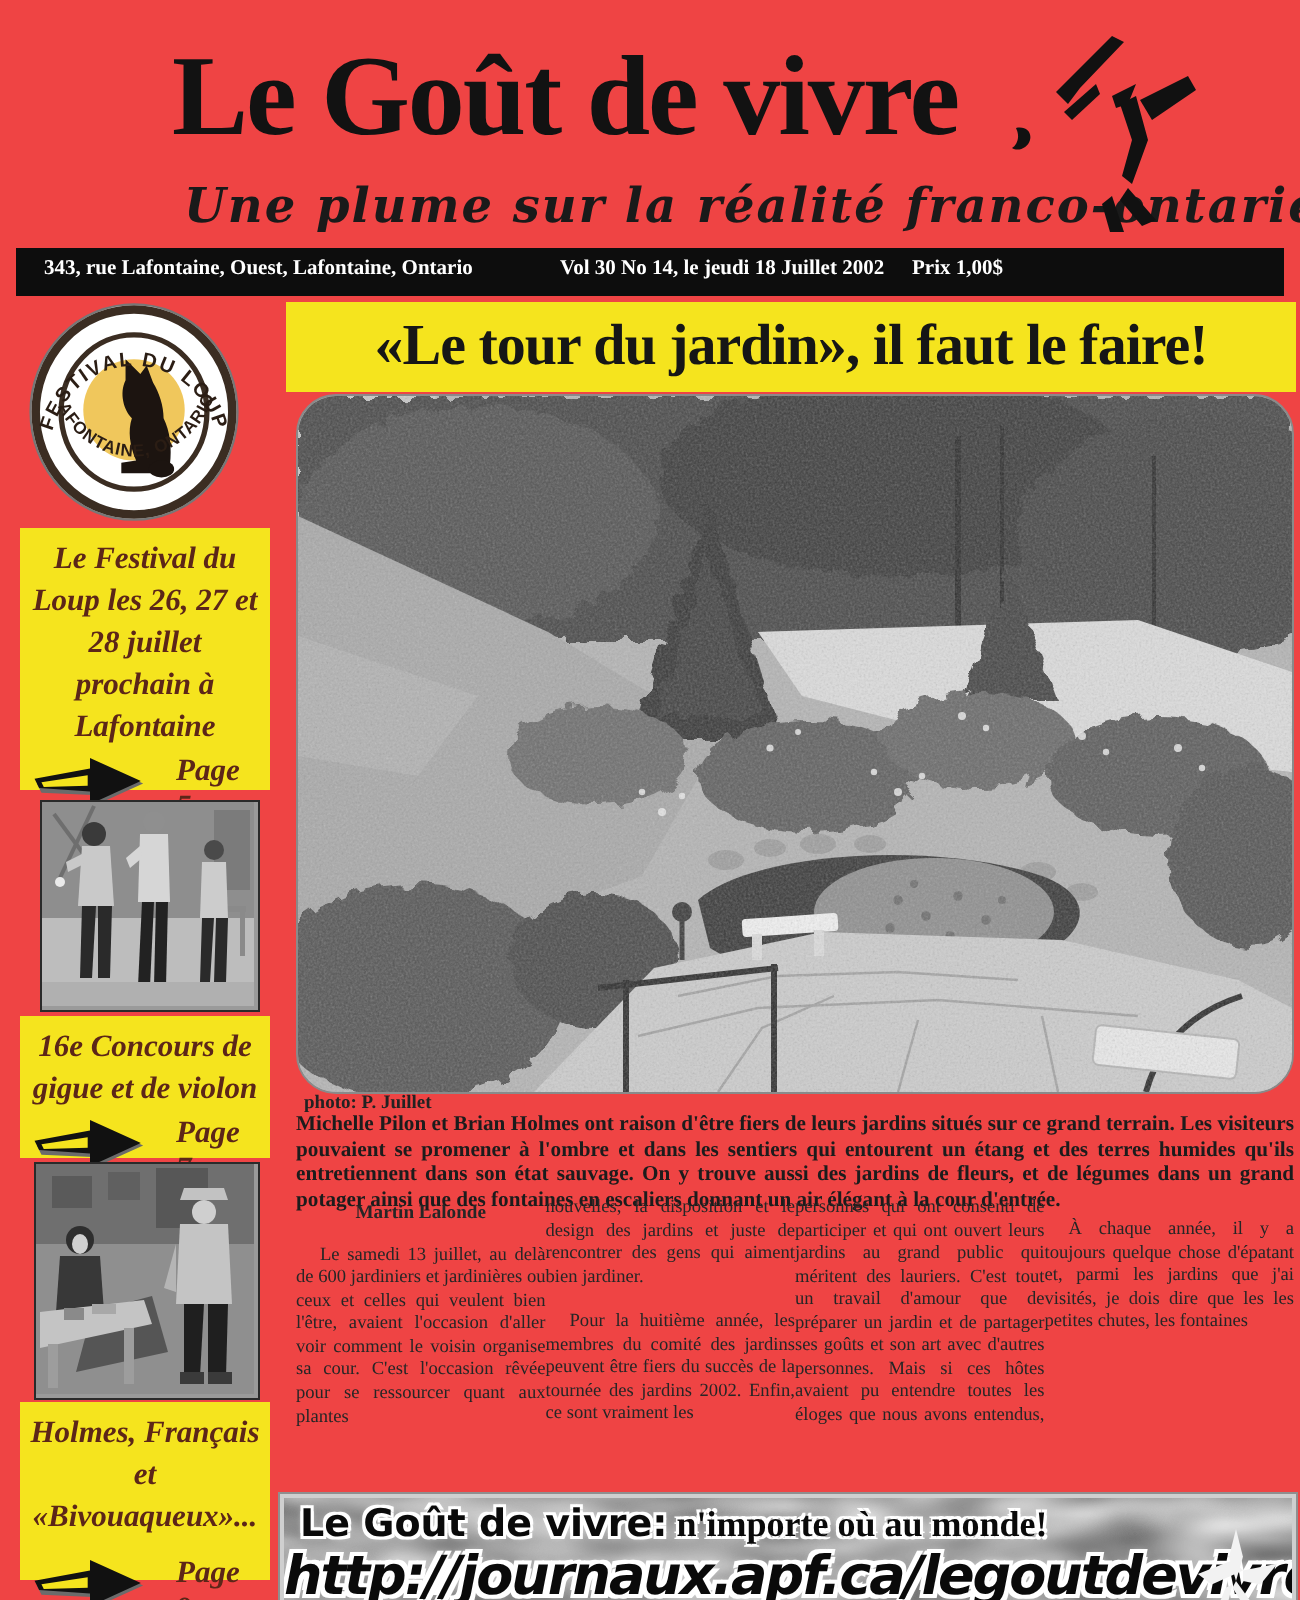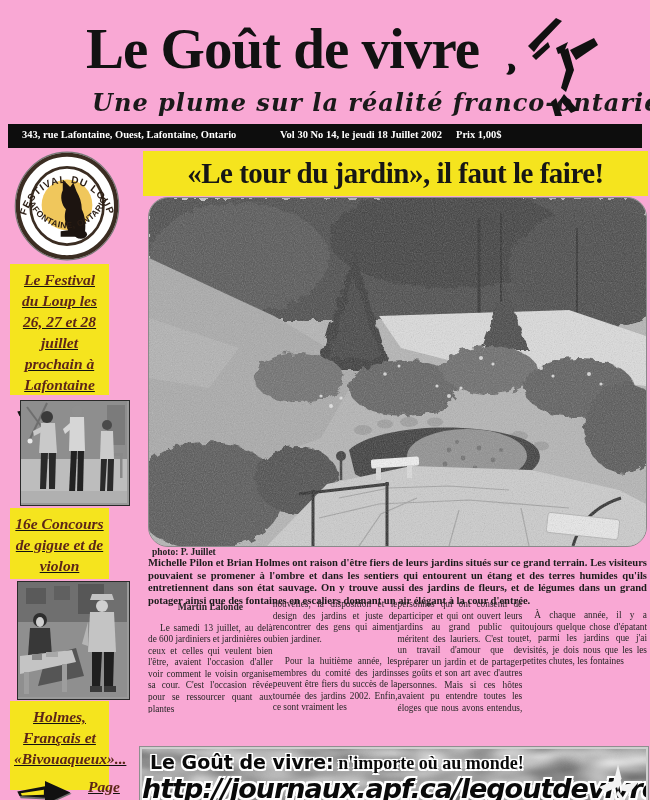--- a/index.html
+++ b/index.html
@@ -1,16 +1,16 @@
 <!DOCTYPE html>
 <html><head>
 <meta charset="utf-8">
 <style>
   html,body{margin:0;padding:0;background:#e9e9e9;}
-  .page{position:relative;width:650px;height:800px;background:#f9a8d4;overflow:hidden;
+  .page{position:relative;width:650px;height:800px;background:#ef4444;overflow:hidden;
         font-family:"Liberation Serif",serif;color:#111;}
   .abs{position:absolute;}
 
   
   .mast-title{left:86px;top:16px;font-size:57px;font-weight:bold;letter-spacing:-1px;
               font-family:"Liberation Serif",serif;color:#121212;white-space:nowrap;}
   .mast-sub{left:92px;top:88px;font-size:24px;font-style:italic;font-weight:bold;
             font-family:"DejaVu Serif",serif;color:#1a1a1a;letter-spacing:1px;white-space:nowrap;}
   .mast-bird{left:498px;top:12px;}
 
@@ -37,21 +37,21 @@
   
   .article{left:148px;top:599px;width:499px;height:114px;display:flex;overflow:hidden;}
   .article .col{flex:1;font-size:9.3px;line-height:1.24;text-align:justify;color:#262626;}
   .byline{font-weight:bold;text-align:center;margin:2px 0 10px 0;font-size:9.6px;}
   .col p{margin:0;}
   .col p.sp{margin-top:11px;text-indent:12px;}
   .col p.ind{text-indent:12px;}
 
   
   .logo{left:14px;top:150px;}
-  .ybox{background:#f5e41e;left:10px;width:99px;box-sizing:border-box;padding:6px 4px 0 4px;text-decoration:underline;}
+  .ybox{background:#f5e41e;left:10px;width:125px;box-sizing:border-box;padding:6px 4px 0 4px;}
   .ybox .teaser{font-size:15.5px;font-weight:bold;font-style:italic;text-align:center;
                 line-height:1.35;color:#5c2618;}
   .arrow-row{display:flex;align-items:center;justify-content:space-between;padding:2px 4px 0 2px;gap:14px;}
   .page-label{font-size:15.5px;font-weight:bold;font-style:italic;color:#5c2618;padding-right:4px;}
   .sb-photo{border:1px solid #2a2a2a;overflow:hidden;background:#9a9a9a;}
   .box1{top:264px;height:131px;}
   .box2{top:508px;height:71px;}
   .box3{top:701px;height:89px;}
   .photo1{left:20px;top:400px;width:108px;height:104px;}
   .photo2{left:17px;top:581px;width:111px;height:117px;}
@@ -329,21 +329,21 @@
       <p class="ind">Le samedi 13 juillet, au delà de 600 jardiniers et jardinières ou ceux et celles qui veulent bien l'être, avaient l'occasion d'aller voir comment le voisin organise sa cour. C'est l'occasion rêvée pour se ressourcer quant aux plantes</p>
     </div>
     <div class="col">
       <p>nouvelles, la disposition et le design des jardins et juste de rencontrer des gens qui aiment bien jardiner.</p>
       <p class="sp">Pour la huitième année, les membres du comité des jardins peuvent être fiers du succès de la tournée des jardins 2002. Enfin, ce sont vraiment les</p>
     </div>
     <div class="col">
       <p>personnes qui ont consenti de participer et qui ont ouvert leurs jardins au grand public qui méritent des lauriers. C'est tout un travail d'amour que de préparer un jardin et de partager ses goûts et son art avec d'autres personnes. Mais si ces hôtes avaient pu entendre toutes les éloges que nous avons entendus, ils seraient</p>
     </div>
     <div class="col">
-      <p class="sp">À chaque année, il y a toujours quelque chose d'épatant et, parmi les jardins que j'ai visités, je dois nous que les les petites chutes, les fontaines</p>
+      <p class="sp">À chaque année, il y a toujours quelque chose d'épatant et, parmi les jardins que j'ai visités, je dois dire que les les petites chutes, les fontaines</p>
 
     </div>
   </div>
 
   <div class="abs banner">
     <svg class="bg" width="504" height="73">
       <defs>
         <filter id="mottle" x="0" y="0" width="100%" height="100%">
           <feTurbulence type="fractalNoise" baseFrequency="0.018 0.05" numOctaves="2" seed="7"></feTurbulence>
           <feColorMatrix type="saturate" values="0"></feColorMatrix>

